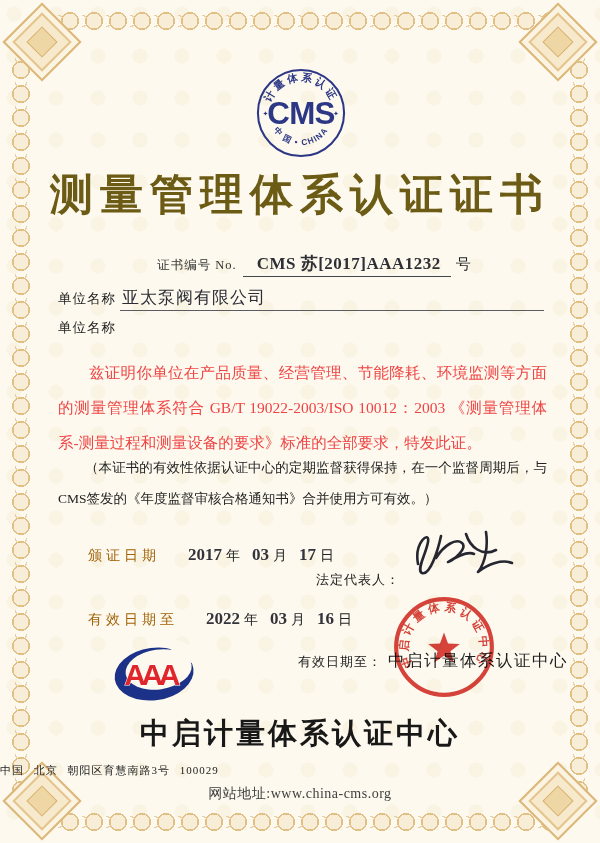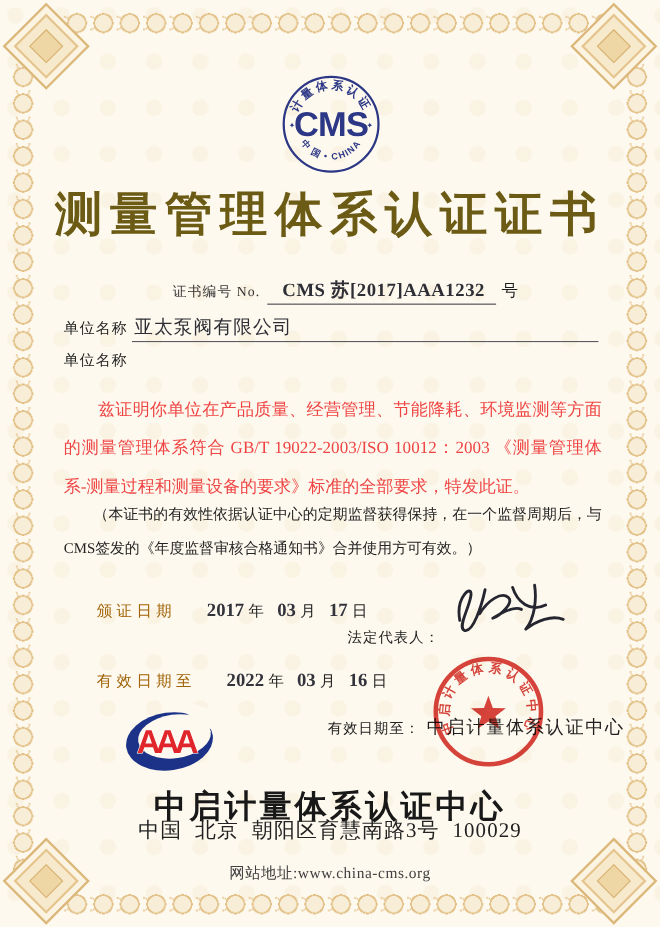--- a/index.html
+++ b/index.html
@@ -67,22 +67,22 @@
   .issuer{position:absolute;top:650px;left:298px;display:flex;align-items:baseline;white-space:nowrap;}
   .issuer .dlbl{font-size:13px;letter-spacing:1px;color:#222;margin-right:6px;}
   .issuer .ival{font-size:16.5px;color:#1f1f1f;letter-spacing:1.5px;}
   
   .redseal{position:absolute;left:392px;top:595px;width:104px;height:104px;opacity:.92;mix-blend-mode:multiply;}
   .aaa{position:absolute;left:108px;top:638px;width:96px;height:72px;}
   
   .forg{position:absolute;top:714px;left:0;width:100%;text-align:center;
     font-family:"Liberation Sans","DejaVu Sans",sans-serif;font-weight:900;font-size:29px;
     letter-spacing:3px;color:#181818;}
-  .faddr{position:absolute;top:742px;left:0;width:100%;text-align:center;
-    font-size:19px;color:#222;letter-spacing:1px;word-spacing:6px;}
+  .faddr{position:absolute;top:763px;left:0;width:100%;
+    font-size:11px;color:#222;letter-spacing:1px;word-spacing:6px;}
   .fsite{position:absolute;top:785px;left:0;width:100%;text-align:center;
     font-size:14px;color:#404040;letter-spacing:.5px;}
 </style>
 </head>
 <body>
 
 <div class="cert">
 
   <div class="edge h top"></div>
   <div class="edge h bottom"></div>

